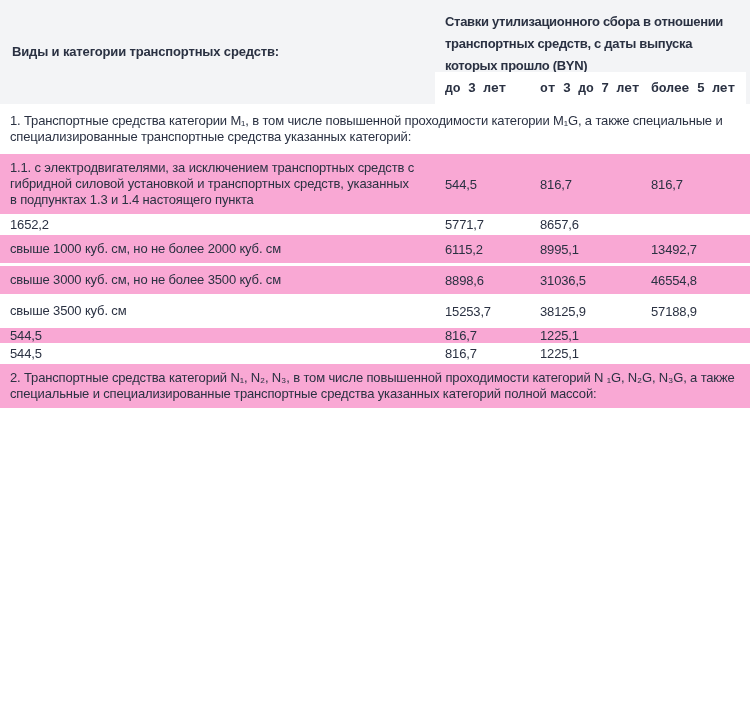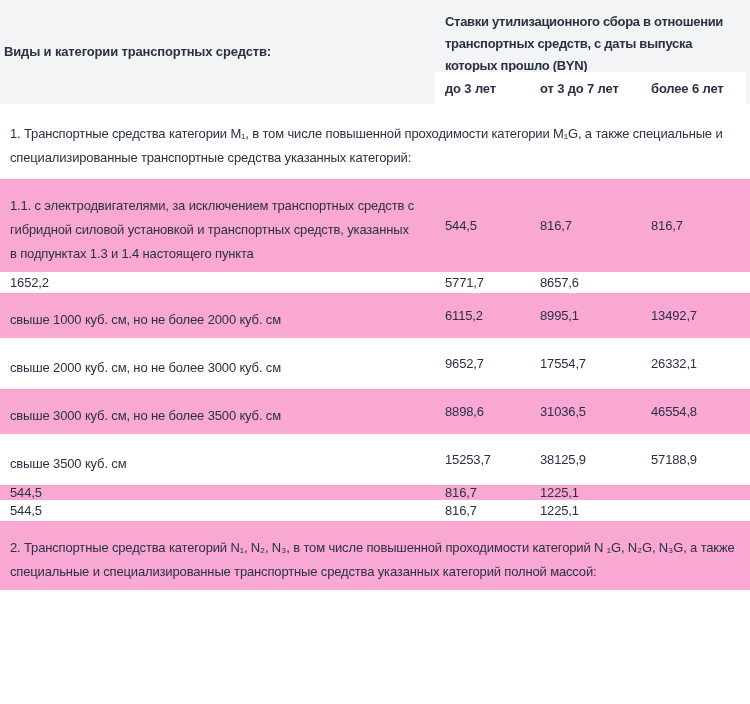--- a/index.html
+++ b/index.html
@@ -24,21 +24,21 @@
     display: grid;
     grid-template-columns: 435px 1fr;
     grid-template-rows: 72px 32px;
     background: #f3f4f6;
     margin-bottom: 3px;
   }
   .thead .types-cell {
     grid-row: 1 / span 2;
     display: flex;
     align-items: center;
-    padding-left: 4px;
+    padding-left: 12px;
     padding-right: 20px;
     font-weight: 700;
     line-height: 20px;
   }
   .thead .rates-cell {
     padding: 11px 6px 0 10px;
     font-weight: 700;
     line-height: 22px;
     letter-spacing: -0.3px;
   }
@@ -46,35 +46,35 @@
     background: #ffffff;
     margin-right: 4px;
     display: grid;
     grid-template-columns: 95px 111px 1fr;
     align-items: center;
   }
   .thead .ages-band .age {
     font-weight: 700;
     padding-left: 10px;
     white-space: nowrap;
+    font-family: Liberation Mono, monospace;
   }
 
   
   .row {
     display: grid;
     grid-template-columns: 435px 95px 111px 1fr;
     align-items: center;
     margin-bottom: 3px;
     background: #ffffff;
   }
   .row.shade { background: #f9a8d4; }
   .row .desc {
     padding: 6px 16px 6px 10px;
-    line-height: 24px;
-    margin-top: 9px;
+    line-height: 16px;
   }
   .row .desc.full {
     grid-column: 1 / -1;
     padding-right: 10px;
   }
   .row .num {
     padding-left: 10px;
     white-space: nowrap;
   }
 </style>
@@ -82,21 +82,21 @@
 <body>
 
 <div id="screen">
 
   <div class="thead">
     <div class="types-cell">Виды и категории транспортных средств:</div>
     <div class="rates-cell">Ставки утилизационного сбора в отношении транспортных средств, с даты выпуска которых прошло (BYN)</div>
     <div class="ages-band">
       <div class="age">до 3 лет</div>
       <div class="age">от 3 до 7 лет</div>
-      <div class="age">более 6 лет</div>
+      <div class="age">более 5 лет</div>
     </div>
   </div>
 
   <div>
       <div class="row">
         <div class="desc full">1. Транспортные средства категории M₁, в том числе повышенной проходимости категории M₁G, а также специальные и специализированные транспортные средства указанных категорий:</div>
       </div>
       <div class="row shade">
         <div class="desc">1.1. с электродвигателями, за исключением транспортных средств с гибридной силовой установкой и транспортных средств, указанных в подпунктах 1.3 и 1.4 настоящего пункта</div>
         <div class="num">544,5</div>
@@ -106,26 +106,20 @@
       <div class="row">
         <div class="num">1652,2</div>
         <div class="num">5771,7</div>
         <div class="num">8657,6</div>
       </div>
       <div class="row shade">
         <div class="desc">свыше 1000 куб. см, но не более 2000 куб. см</div>
         <div class="num">6115,2</div>
         <div class="num">8995,1</div>
         <div class="num">13492,7</div>
-      </div>
-      <div class="row">
-        <div class="desc">свыше 2000 куб. см, но не более 3000 куб. см</div>
-        <div class="num">9652,7</div>
-        <div class="num">17554,7</div>
-        <div class="num">26332,1</div>
       </div>
       <div class="row shade">
         <div class="desc">свыше 3000 куб. см, но не более 3500 куб. см</div>
         <div class="num">8898,6</div>
         <div class="num">31036,5</div>
         <div class="num">46554,8</div>
       </div>
       <div class="row">
         <div class="desc">свыше 3500 куб. см</div>
         <div class="num">15253,7</div>

